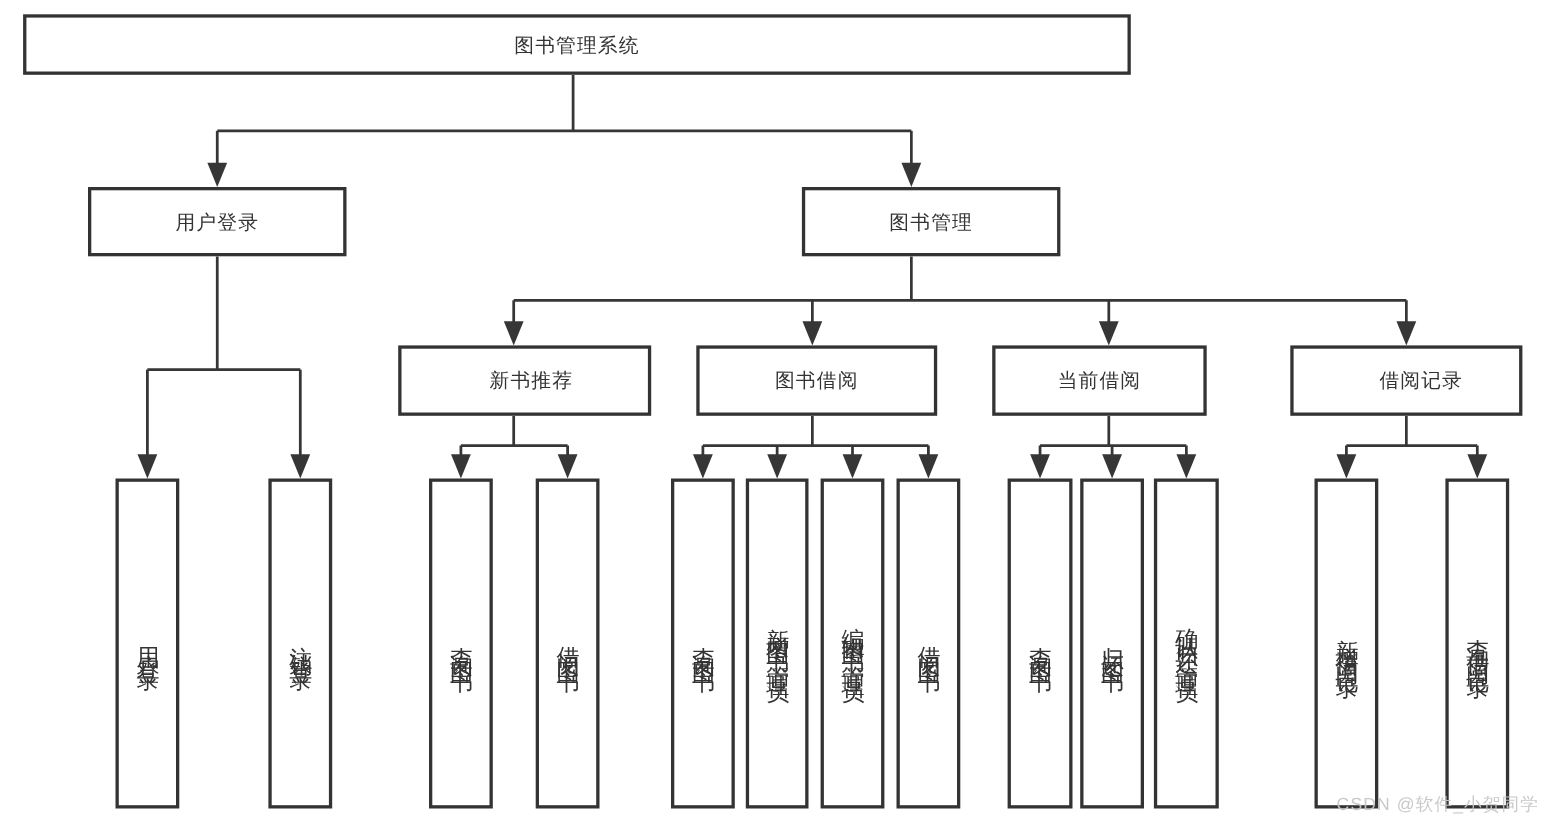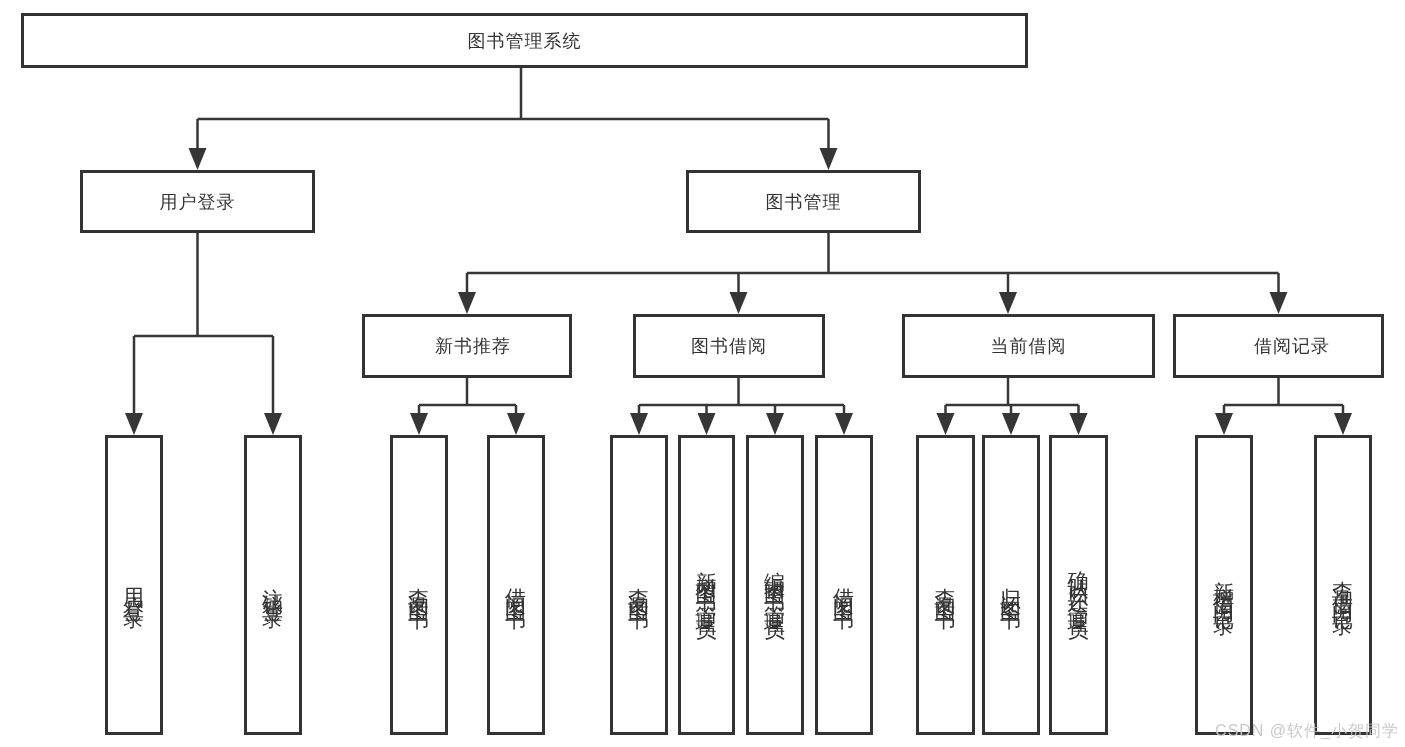--- a/index.html
+++ b/index.html
@@ -35,24 +35,24 @@
     writing-mode: vertical-lr;
     text-orientation: mixed;
     letter-spacing: 7px;
     line-height: 1;
     font-size: 21px;
     padding: 4px 0;
   }
   
   .n-root   { left: 21px;   top: 13px;  width: 1007px; height: 55px; }
   .n-login  { left: 80px;   top: 170px; width: 235px;  height: 63px; }
-  .n-mgmt   { left: 686px;  top: 170px; width: 235px;  height: 63px; font-family: Liberation Serif, serif; }
-  .n-rec    { left: 362px;  top: 314px; width: 210px;  height: 64px; padding-left: 12px; }
-  .n-borrow { left: 633px;  top: 314px; width: 192px;  height: 64px; }
-  .n-cur    { left: 902px;  top: 314px; width: 253px;  height: 64px; }
+  .n-mgmt   { left: 729px;  top: 170px; width: 235px;  height: 63px; font-family: Liberation Serif, serif; }
+  .n-rec    { left: 362px;  top: 314px; width: 230px;  height: 64px; padding-left: 12px; }
+  .n-borrow { left: 633px;  top: 314px; width: 219px;  height: 64px; }
+  .n-cur    { left: 902px;  top: 314px; width: 195px;  height: 64px; }
   .n-hist   { left: 1173px; top: 314px; width: 211px;  height: 64px; padding-left: 27px; }
   .lf { top: 435px; height: 300px; }
   .l1  { left: 105px;  width: 58px; }
   .l2  { left: 244px;  width: 58px; }
   .l3  { left: 390px;  width: 58px; }
   .l4  { left: 487px;  width: 58px; }
   .l5  { left: 610px;  width: 58px; }
   .l6  { left: 678px;  width: 57px; }
   .l7  { left: 746px;  width: 58px; }
   .l8  { left: 815px;  width: 58px; }

